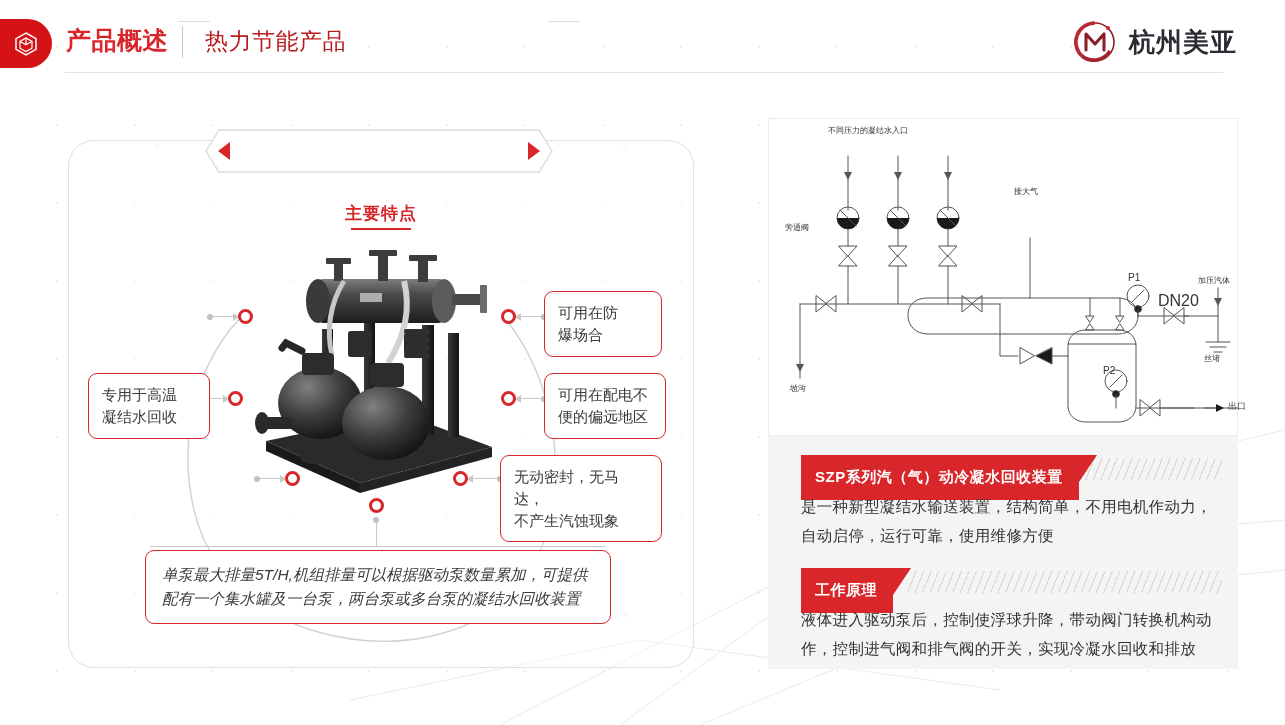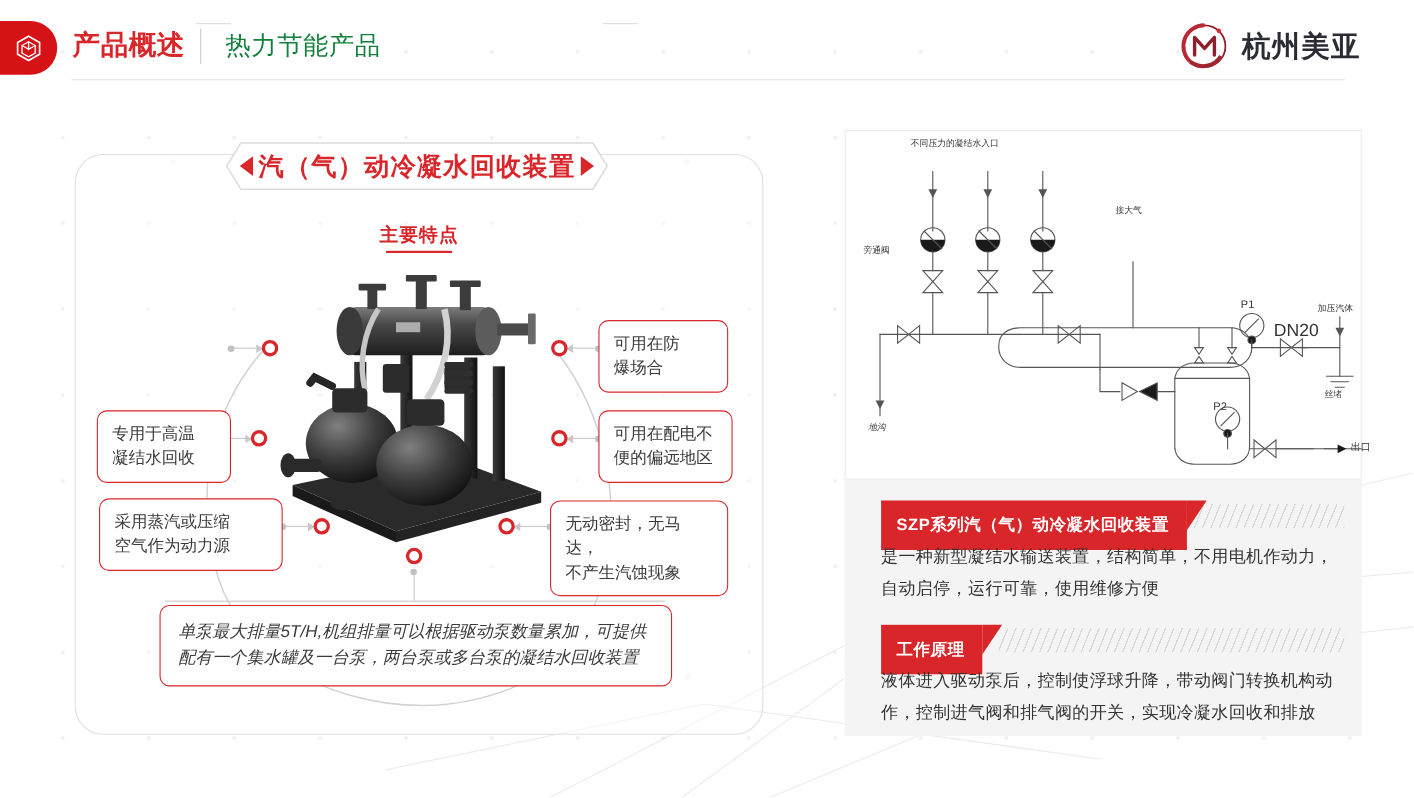--- a/index.html
+++ b/index.html
@@ -58,21 +58,21 @@
     white-space: nowrap;
   }
   .header-divider {
     position: absolute; left: 182px; top: 26px;
     width: 1px; height: 32px;
     background: #c9c9c9;
   }
   .header-sub {
     position: absolute; left: 205px; top: 26px;
     font-size: 23px;
-    color: #15803d;
+    color: #b91c1c;
     letter-spacing: .5px;
     white-space: nowrap;
     text-align: right;
   }
   .header-rule {
     position: absolute; left: 65px; top: 72px;
     width: 1158px; height: 1px;
     background: #e2e2e2;
   }
   .brand {
@@ -267,21 +267,20 @@
   <div class="left-card"></div>
 
   <div class="ribbon-wing l"></div>
   <div class="ribbon-wing r"></div>
 
   <div class="ribbon">
     <svg class="ribbon-shape" width="348" height="44" viewBox="0 0 348 44">
       <polygon points="1,22 14,1 334,1 347,22 334,43 14,43" fill="#ffffff" stroke="#dcdcdc" stroke-width="1.4"></polygon>
     </svg>
     <span class="ribbon-arrow left"></span>
-    <span class="ribbon-text">汽（气）动冷凝水回收装置</span>
     <span class="ribbon-arrow right"></span>
   </div>
 
   <div class="subtitle">主要特点</div>
   <div class="subtitle-underline"></div>
 
   <svg class="product-photo" viewBox="0 0 252 255">
     <defs>
       <linearGradient id="mt" x1="0" y1="0" x2="0" y2="1">
         <stop offset="0%" stop-color="#7d7d7d"></stop>
@@ -399,24 +398,20 @@
   </div>
   <div class="connector" style="left:376px; top:520px; width:1px; height:26px; background:#c8c8c8;">
     <span class="dotend" style="left:-3px; top:-3px;"></span>
   </div>
   <div class="connector" style="left:150px; top:546px; width:455px;"></div>
 
   <div class="callout" style="left:88px; top:373px; width:122px;">
     <div style="white-space:pre-line;">专用于高温
 凝结水回收</div>
   </div>
-  <div class="callout" style="left:90px; top:453px; width:167px;">
-    <div style="white-space:pre-line;">采用蒸汽或压缩
-空气作为动力源</div>
-  </div>
 
   <div class="callout" style="left:544px; top:291px; width:118px;">
     <div style="white-space:pre-line;">可用在防
 爆场合</div>
   </div>
   <div class="callout" style="left:544px; top:373px; width:122px;">
     <div style="white-space:pre-line;">可用在配电不
 便的偏远地区</div>
   </div>
   <div class="callout" style="left:500px; top:455px; width:162px;">

